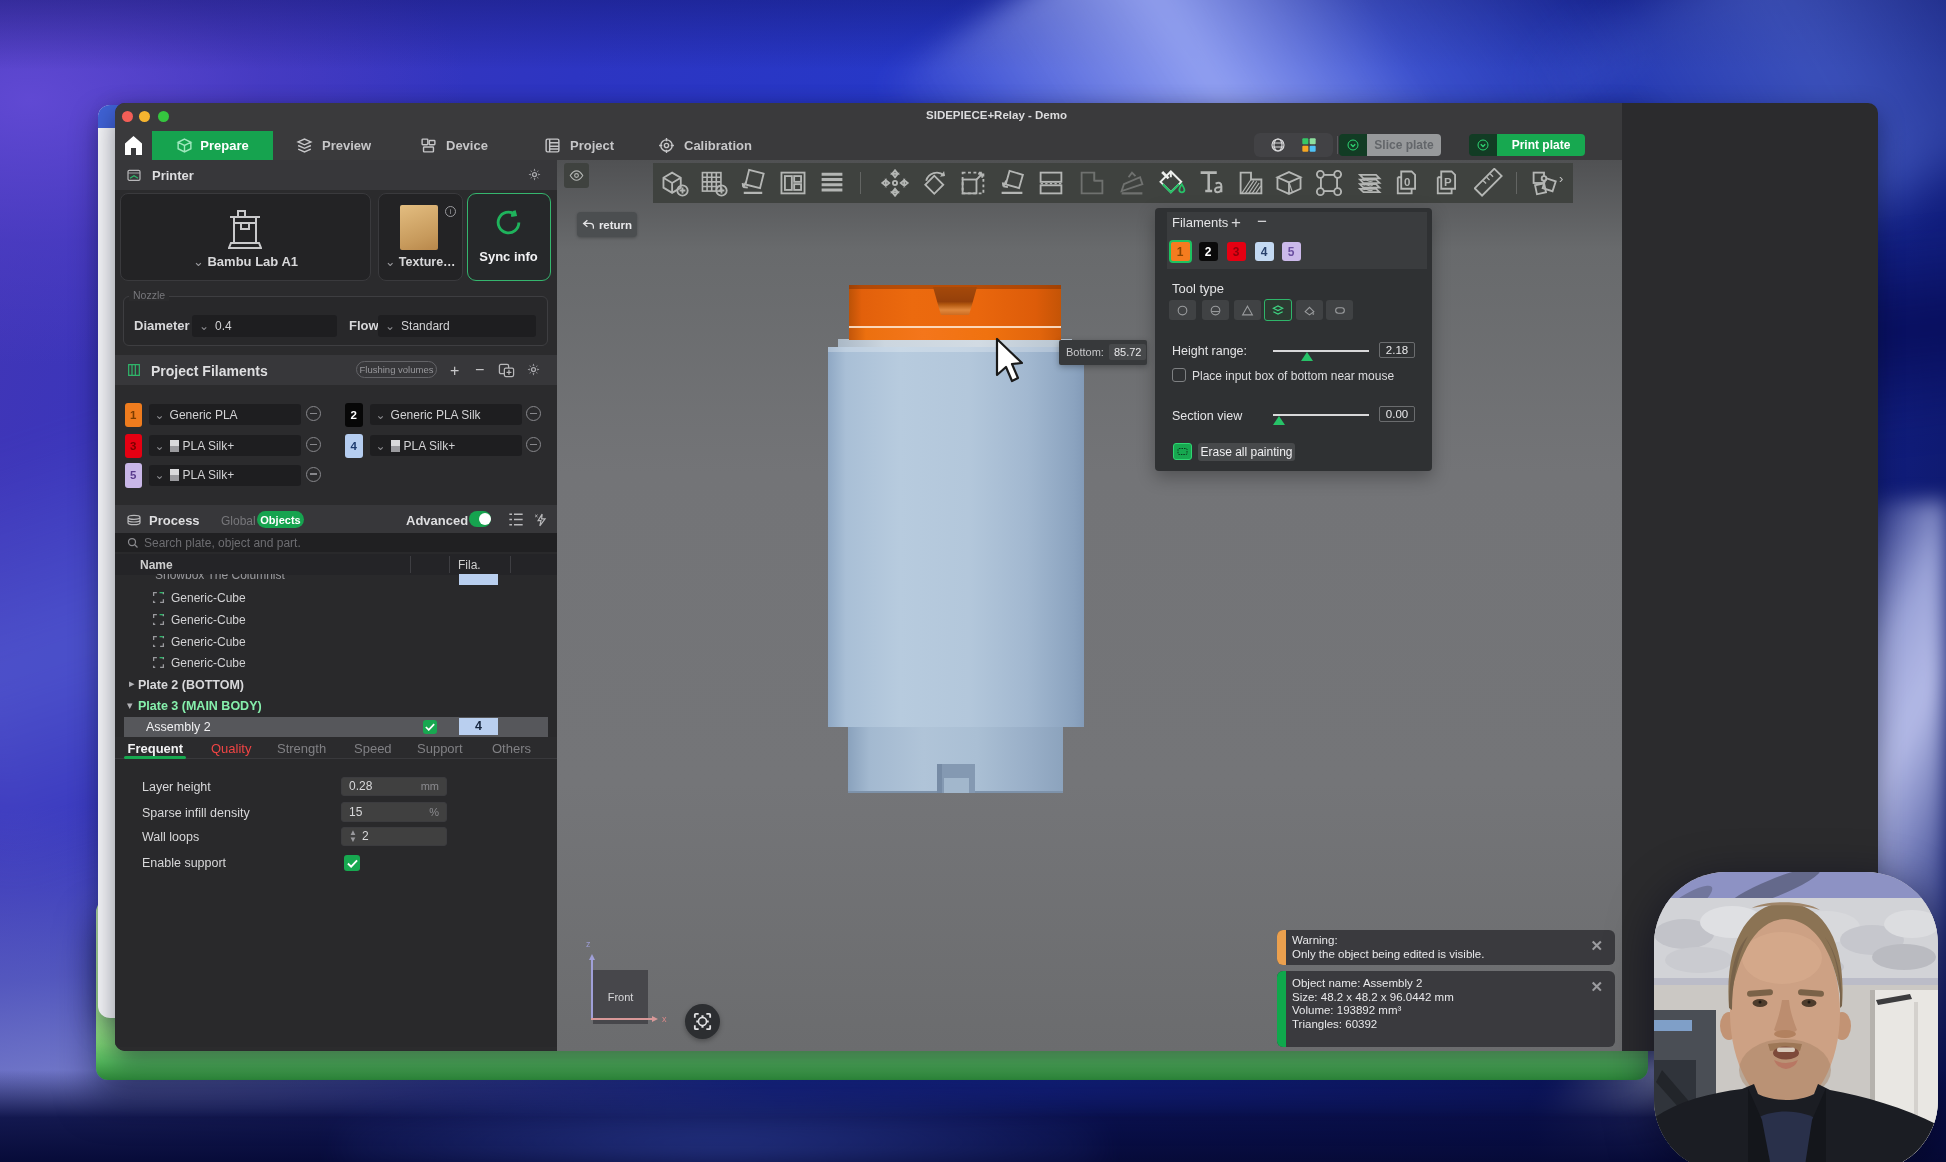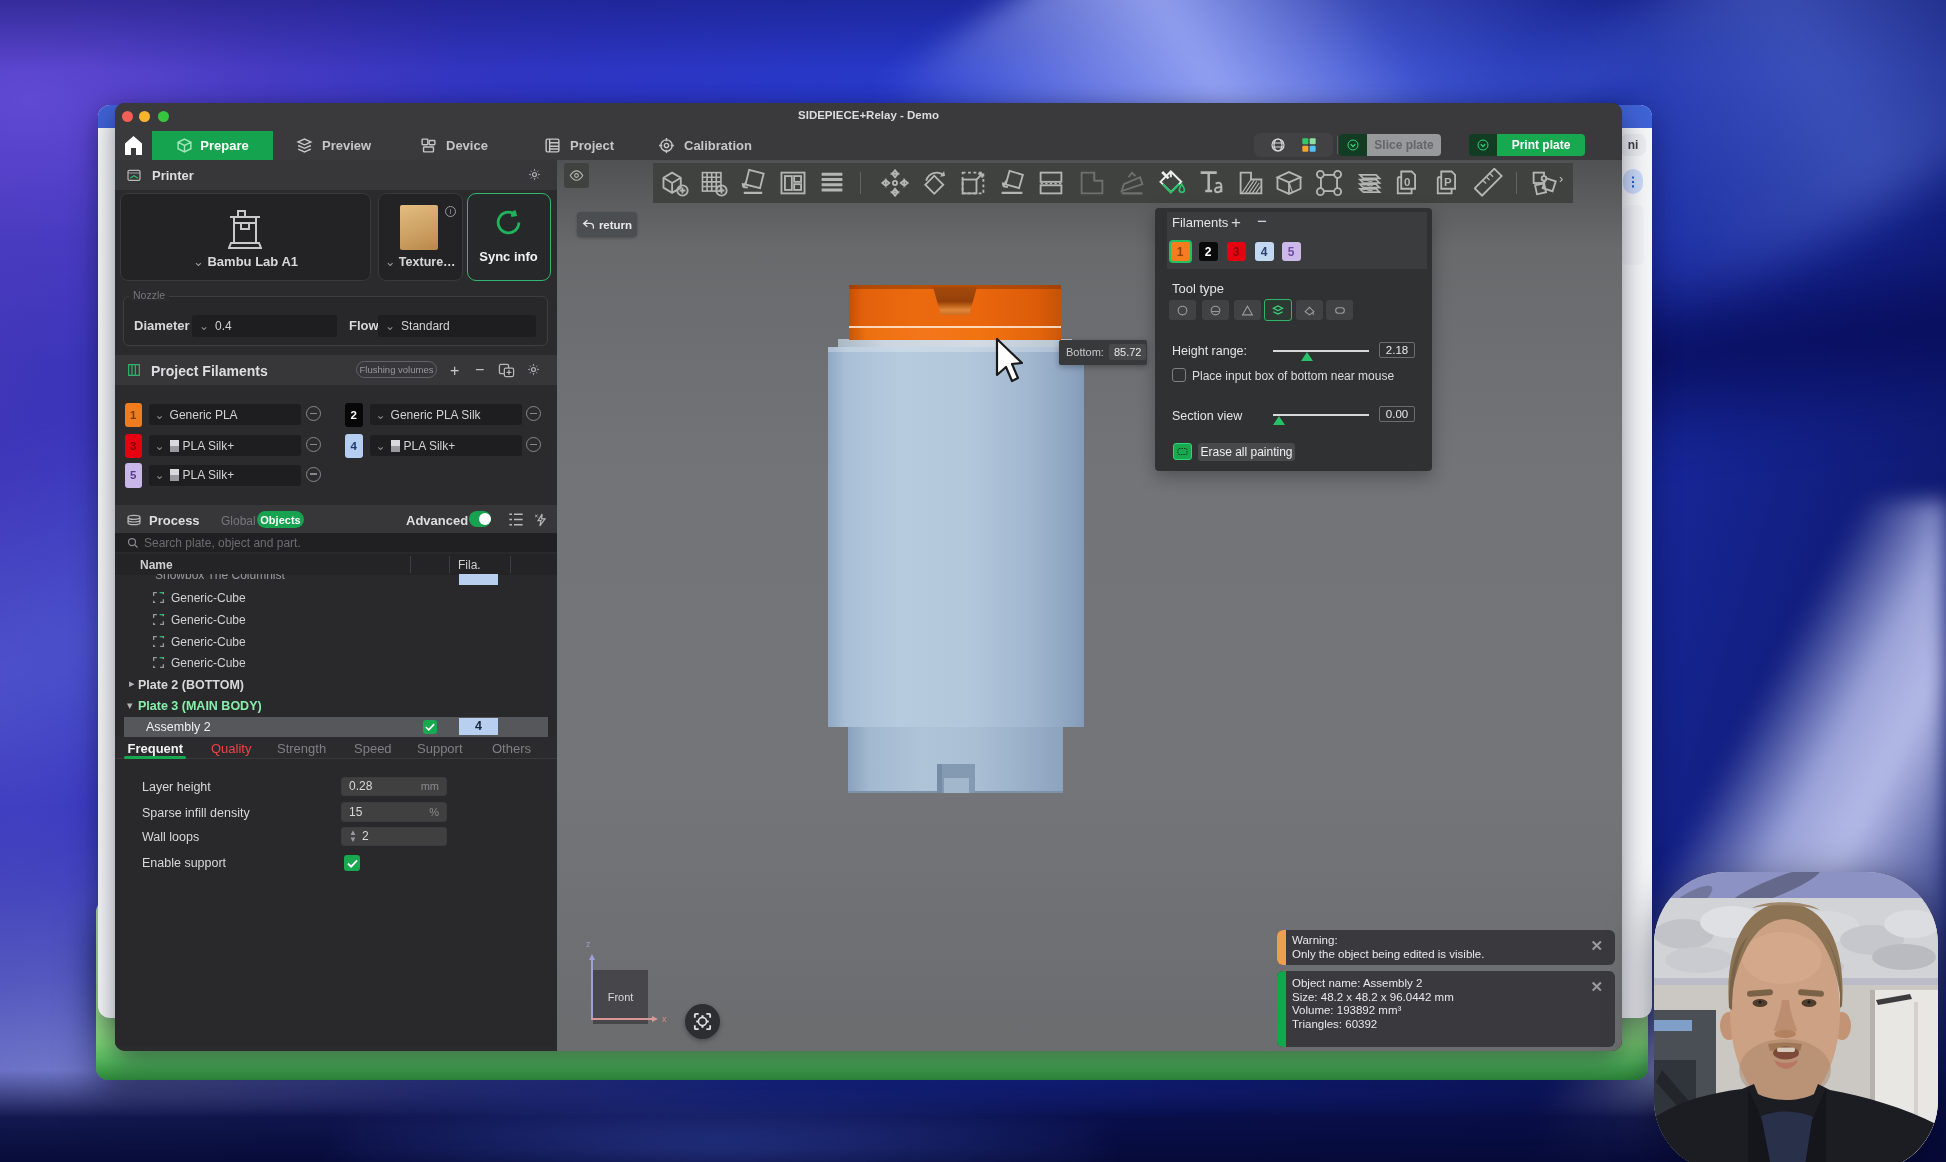--- a/index.html
+++ b/index.html
@@ -14,21 +14,21 @@
       radial-gradient(950px 500px at 105px 1165px, rgba(148,156,210,.92) 0%, rgba(112,122,192,.5) 38%, rgba(40,50,140,0) 72%),
       radial-gradient(560px 340px at 30px 100px, rgba(104,78,218,.8) 0%, rgba(82,64,200,.5) 42%, rgba(50,45,180,0) 78%),
       linear-gradient(107deg, #4336b5 0%, #3a35bb 11%, #2d35c2 26%, #2439c9 45%, #1f35c2 60%, #18299e 76%, #101c78 89%, #0a1254 100%);
   }
   .beam { position:absolute; }
   #greenwin { left:96px; top:900px; width:1552px; height:180px; border-radius:12px;
     background:linear-gradient(180deg,#c6eeb2 0%, #a9e495 55%, #90db81 72%, #7bd073 80%, #52b45b 90%, #2b8438 100%);
     box-shadow:0 20px 38px rgba(4,8,40,.5); }
   #browser { left:98px; top:105px; width:1554px; height:913px; border-radius:12px; background:#f4f5f7;
     box-shadow:0 10px 28px rgba(4,8,35,.4); overflow:hidden; }
-  #mainwin { left:115px; top:103px; width:1507px; height:948px; border-radius:10px; background:#2b2b2d;
+  #mainwin { left:115px; top:103px; width:1763px; height:948px; border-radius:10px; background:#2b2b2d;
     box-shadow:0 10px 26px rgba(3,6,30,.45); overflow:hidden; }
   .tl { top:7.5px; width:11px; height:11px; border-radius:50%; }
   .ddf { background:#1e1e20; border-radius:3px; color:#d2d2d4; font-size:12px; display:flex; align-items:center; }
   .chip { border-radius:3px; font-size:11.5px; font-weight:bold; display:flex; align-items:center; justify-content:center; }
   .minus { width:15px; height:15px; border:1.4px solid #87878b; border-radius:50%; color:#87878b; display:flex; align-items:center; justify-content:center; }
   .minus::before { content:""; width:7px; height:1.4px; background:#87878b; display:block; }
   .tabtxt { font-size:13px; font-weight:bold; color:#c6c6c8; }
   .gtxt { color:#8a8a8e; }
   .pfield { background:#404040; border:1px solid #3c3c3f; border-radius:3px; color:#d8d8da; font-size:12px; display:flex; align-items:center; }
   .notif { background:#3a3a3e; border-radius:6px; color:#e8e8ea; font-size:11.5px; line-height:13.5px; overflow:hidden; }

